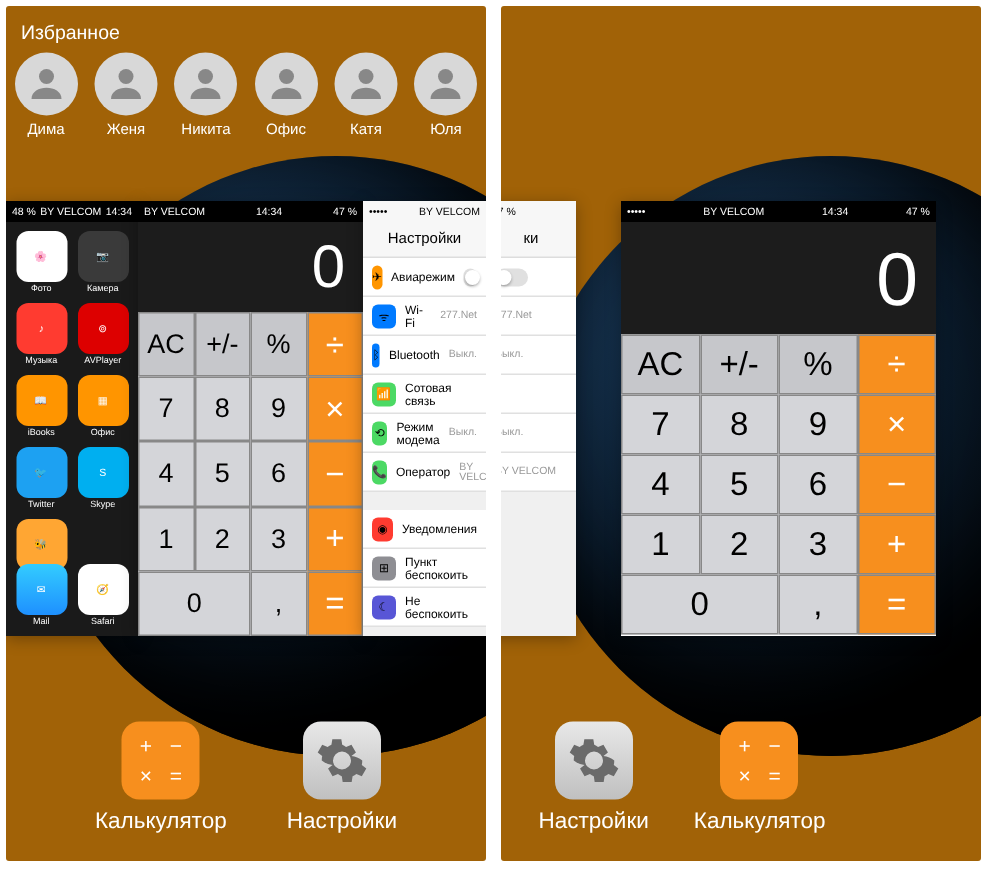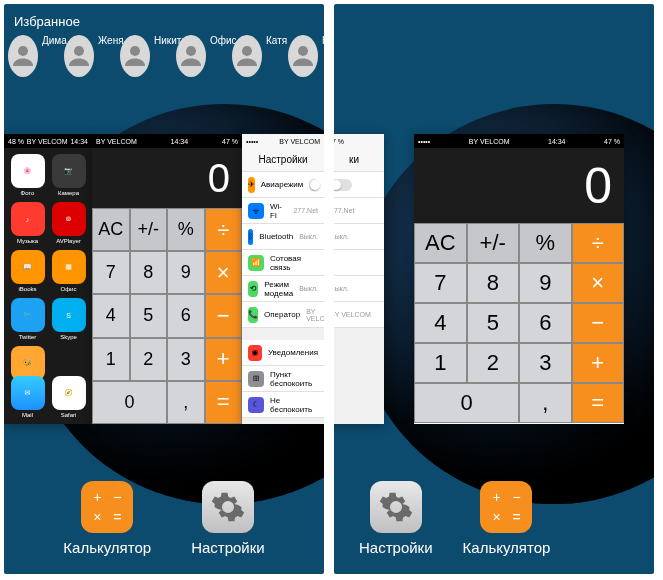--- a/index.html
+++ b/index.html
@@ -1,22 +1,22 @@
 <!DOCTYPE html>
 <html><head>
 <meta charset="utf-8">
 <style>
 * { margin: 0; padding: 0; box-sizing: border-box; }
 body { font-family: -apple-system, Helvetica, Arial, sans-serif; background: #fff; width: 663px; height: 580px; overflow: hidden; }
 .container { display: flex; gap: 10px; padding: 4px; }
-.phone { width: 320px; height: 570px; background: #0c4a6e; position: relative; overflow: hidden; border-radius: 2px; }
+.phone { width: 320px; height: 570px; background: #a16207; position: relative; overflow: hidden; border-radius: 2px; }
 .earth { position: absolute; right: -100px; top: 100px; width: 400px; height: 400px; border-radius: 50%; background: radial-gradient(circle at 30% 30%, #1a3a5a 0%, #0a1a2a 40%, #000 70%); box-shadow: inset -40px -40px 80px #000; }
 .favorites-label { color: #fff; font-size: 13px; padding: 10px 0 6px 10px; position: relative; z-index: 2; }
 .contacts { display: flex; gap: 8px; padding: 0 4px 10px; position: relative; z-index: 2; }
-.contact { display: flex; align-items: flex-start; gap: 4px; width: 48px; }
+.contact { display: flex; flex-direction: column; align-items: center; gap: 4px; width: 48px; }
 .avatar { width: 42px; height: 42px; border-radius: 50%; background: #d8d8d8; display: flex; align-items: center; justify-content: center; }
 .avatar svg { width: 30px; height: 30px; fill: #888; }
 .contact-name { color: #fff; font-size: 10px; }
 .cards { display: flex; position: absolute; top: 130px; left: 0; right: 0; height: 300px; z-index: 2; }
 .card { background: #fff; box-shadow: 0 2px 10px rgba(0,0,0,0.3); position: relative; overflow: hidden; }
 .card-home { width: 88px; height: 290px; background: #1a1a1a; }
 .card-calc { width: 150px; height: 290px; }
 .card-settings { width: 82px; height: 290px; background: #f0f0f0; }
 .phone2-spacer { width: 30px; }
 .status-bar { height: 14px; background: #000; color: #fff; font-size: 7px; display: flex; justify-content: space-between; align-items: center; padding: 0 4px; }

